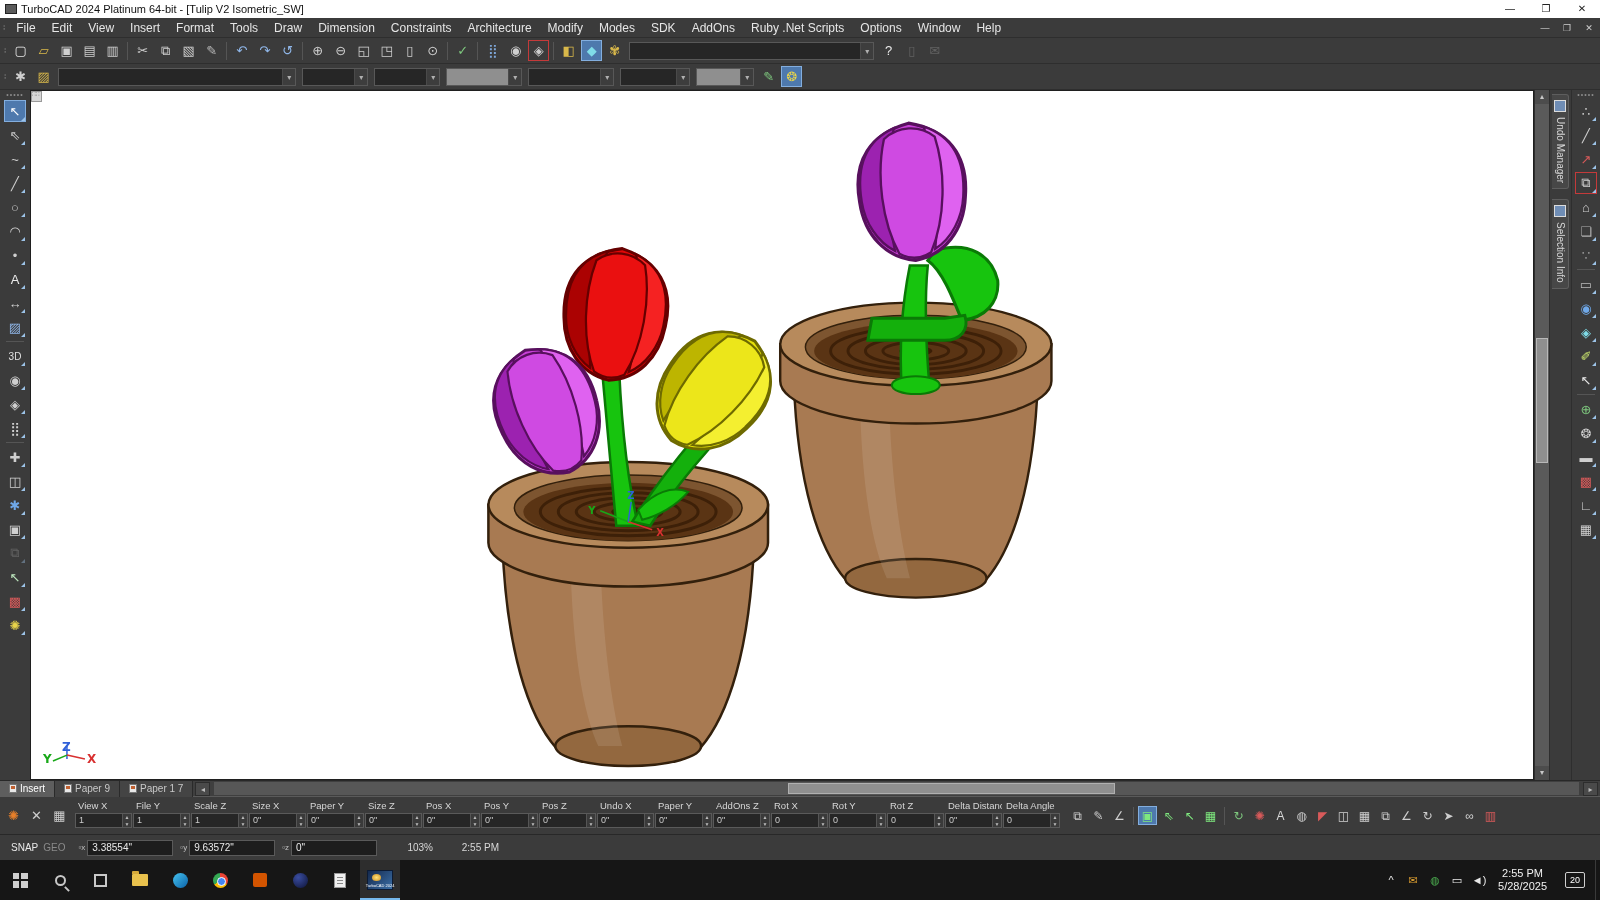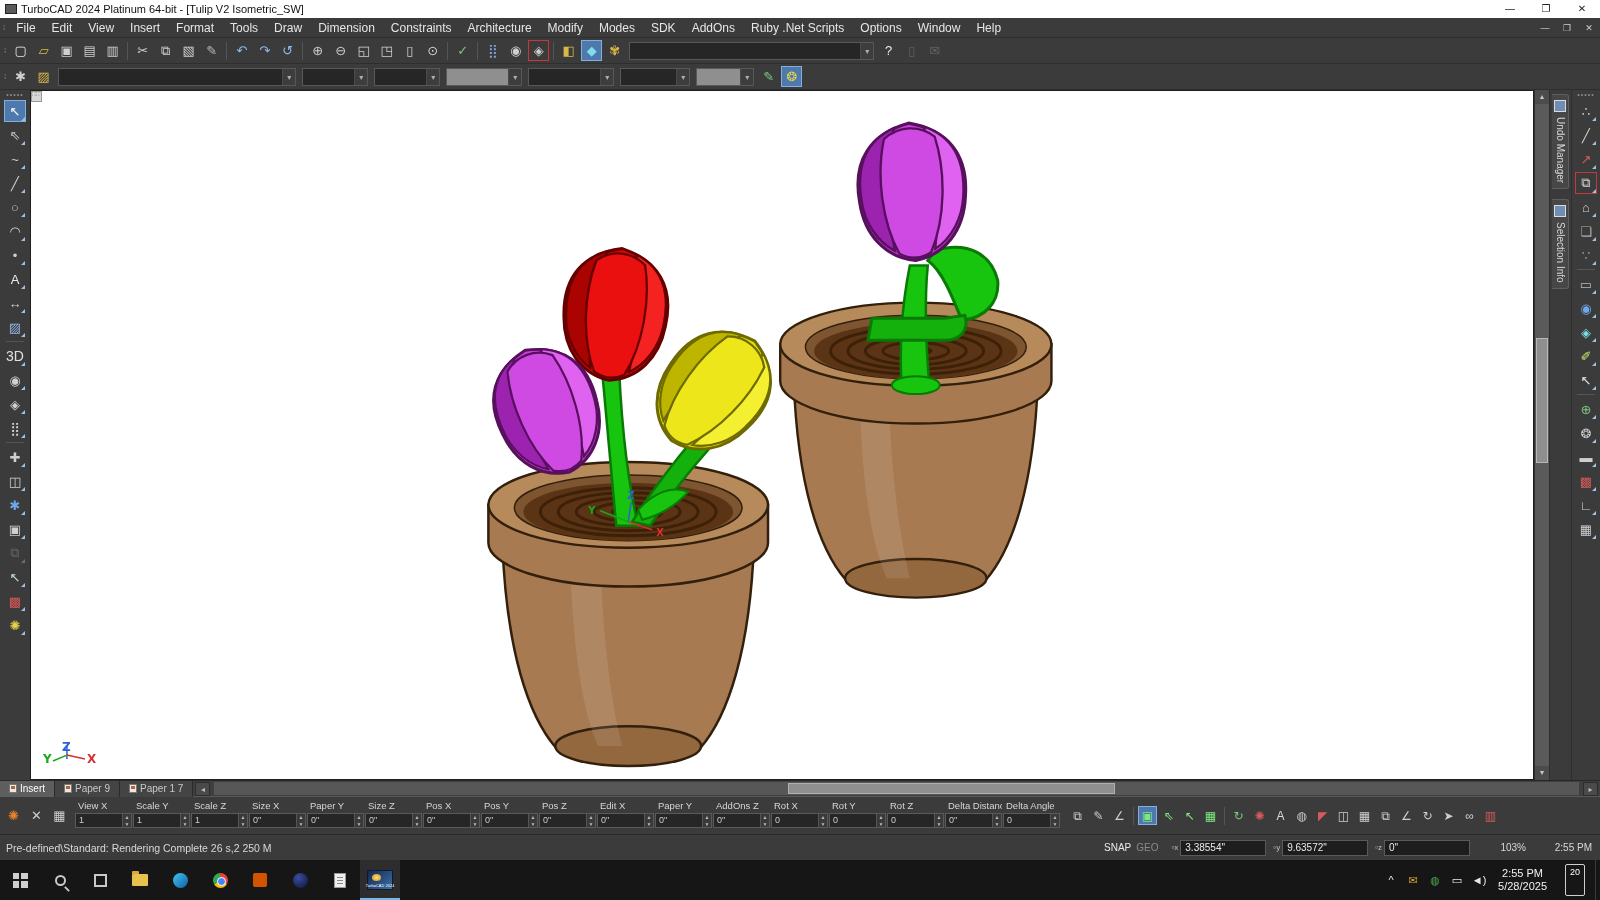--- a/index.html
+++ b/index.html
@@ -102,21 +102,21 @@
   .i-globe { width:15px; height:15px; border-radius:50%; background:radial-gradient(circle at 35% 30%,#3a4da0,#0d1336); }
   .i-notepad { width:12px; height:15px; background:#f0f0f0; border:1px solid #999; position:relative; }
   .i-notepad::after { content:''; position:absolute; left:2px; top:3px; width:6px; height:1px; background:#888; box-shadow:0 3px 0 #888,0 6px 0 #888; }
   .i-tcad { width:26px; height:20px; background:linear-gradient(135deg,#14294e,#3b6ea5); border:1px solid #0c1b34; position:relative; display:flex; align-items:flex-end; justify-content:center; }
   .i-tcad::before { content:''; position:absolute; left:4px; top:3px; width:9px; height:7px; border-radius:50%; background:radial-gradient(#ffe27a,#c98a1e); }
   .i-tcad-label { font-size:4px; color:#fff; line-height:6px; white-space:nowrap; }
   .tray { margin-left:auto; display:flex; align-items:center; color:#e8e8e8; }
   .tray-ic { width:22px; text-align:center; font-size:11px; flex:none; }
   .clock { text-align:center; font-size:11px; line-height:13px; padding:0 8px; color:#f0f0f0; }
   .notif { width:40px; height:40px; display:flex; align-items:center; justify-content:center; }
-  .notif-badge { min-width:20px; height:32px; border:1px solid #cfcfcf; border-radius:2px; font-size:9px; line-height:14px; text-align:center; color:#fff; padding:0 2px; }
+  .notif-badge { min-width:20px; height:16px; border:1px solid #cfcfcf; border-radius:2px; font-size:9px; line-height:14px; text-align:center; color:#fff; padding:0 2px; }
   .show-desktop { width:5px; height:40px; border-left:1px solid #3a3a3a; }
 </style>
 </head>
 <body>
 
 <div class="titlebar">
   <span class="app-icon"></span>
   <span>TurboCAD 2024 Platinum 64-bit - [Tulip V2 Isometric_SW]</span>
   <span class="win-controls">
     <span class="win-btn">—</span>
@@ -224,21 +224,21 @@
         <span class="tbi fly" style="color: rgb(207, 207, 207);">⇖</span>
         <span class="tbi fly" style="color: rgb(207, 207, 207);">~</span>
         <span class="tbi fly" style="color: rgb(207, 207, 207);">╱</span>
         <span class="tbi fly" style="color: rgb(207, 207, 207);">○</span>
         <span class="tbi fly" style="color: rgb(207, 207, 207);">◠</span>
         <span class="tbi fly" style="color: rgb(207, 207, 207);">•</span>
         <span class="tbi fly" style="color: rgb(234, 234, 234);">A</span>
         <span class="tbi fly" style="color: rgb(207, 207, 207);">↔</span>
         <span class="tbi fly" style="color: rgb(143, 182, 232);">▨</span>
         <span class="vdiv"></span>
-        <span class="tbi fly" style="color: rgb(224, 224, 224); font-size: 14px;">3D</span>
+        <span class="tbi fly" style="color: rgb(224, 224, 224); font-size: 10px;">3D</span>
         <span class="tbi fly" style="color: rgb(207, 207, 207);">◉</span>
         <span class="tbi fly" style="color: rgb(207, 207, 207);">◈</span>
         <span class="tbi fly" style="color: rgb(207, 207, 207);">⣿</span>
         <span class="vdiv"></span>
         <span class="tbi fly" style="color: rgb(207, 207, 207);">✚</span>
         <span class="tbi fly" style="color: rgb(207, 207, 207);">◫</span>
         <span class="tbi fly" style="color: rgb(111, 168, 232);">✱</span>
         <span class="tbi fly" style="color: rgb(207, 207, 207);">▣</span>
         <span class="tbi dim fly" style="color: rgb(154, 154, 154);">⧉</span>
         <span class="tbi fly" style="color: rgb(191, 232, 191);">↖</span>
@@ -412,21 +412,21 @@
         <div class="flabel">View X</div>
         <div class="ffield">
           <span class="fvalue">1</span>
           <span class="fspin">
             <span>▲</span>
             <span>▼</span>
           </span>
         </div>
       </span>
       <span class="fgroup">
-        <div class="flabel">Scale Y</div>
+        <div class="flabel">File Y</div>
         <div class="ffield">
           <span class="fvalue">1</span>
           <span class="fspin">
             <span>▲</span>
             <span>▼</span>
           </span>
         </div>
       </span>
       <span class="fgroup">
         <div class="flabel">Scale Z</div>
@@ -492,21 +492,21 @@
         <div class="flabel">Pos Z</div>
         <div class="ffield">
           <span class="fvalue">0"</span>
           <span class="fspin">
             <span>▲</span>
             <span>▼</span>
           </span>
         </div>
       </span>
       <span class="fgroup">
-        <div class="flabel">Edit X</div>
+        <div class="flabel">Undo X</div>
         <div class="ffield">
           <span class="fvalue">0"</span>
           <span class="fspin">
             <span>▲</span>
             <span>▼</span>
           </span>
         </div>
       </span>
       <span class="fgroup">
         <div class="flabel">Paper Y</div>
@@ -599,21 +599,20 @@
       <span class="tbi" style="color: rgb(207, 207, 207);">⧉</span>
       <span class="tbi" style="color: rgb(207, 207, 207);">∠</span>
       <span class="tbi" style="color: rgb(207, 207, 207);">↻</span>
       <span class="tbi" style="color: rgb(207, 207, 207);">➤</span>
       <span class="tbi" style="color: rgb(207, 207, 207);">∞</span>
       <span class="tbi" style="color: rgb(216, 90, 90);">▥</span>
     </span>
 </div>
 
 <div class="statusbar">
-  <span class="status-msg">Pre-defined\Standard: Rendering Complete 26 s,2 250 M</span>
   <span class="snap-label">SNAP</span>
   <span class="geo-label">GEO</span>
   <span class="coord">
     <span class="coord-axis">▫x</span>
     <span class="coord-field">3.38554"</span>
   </span>
   <span class="coord">
     <span class="coord-axis">▫y</span>
     <span class="coord-field">9.63572"</span>
   </span>

